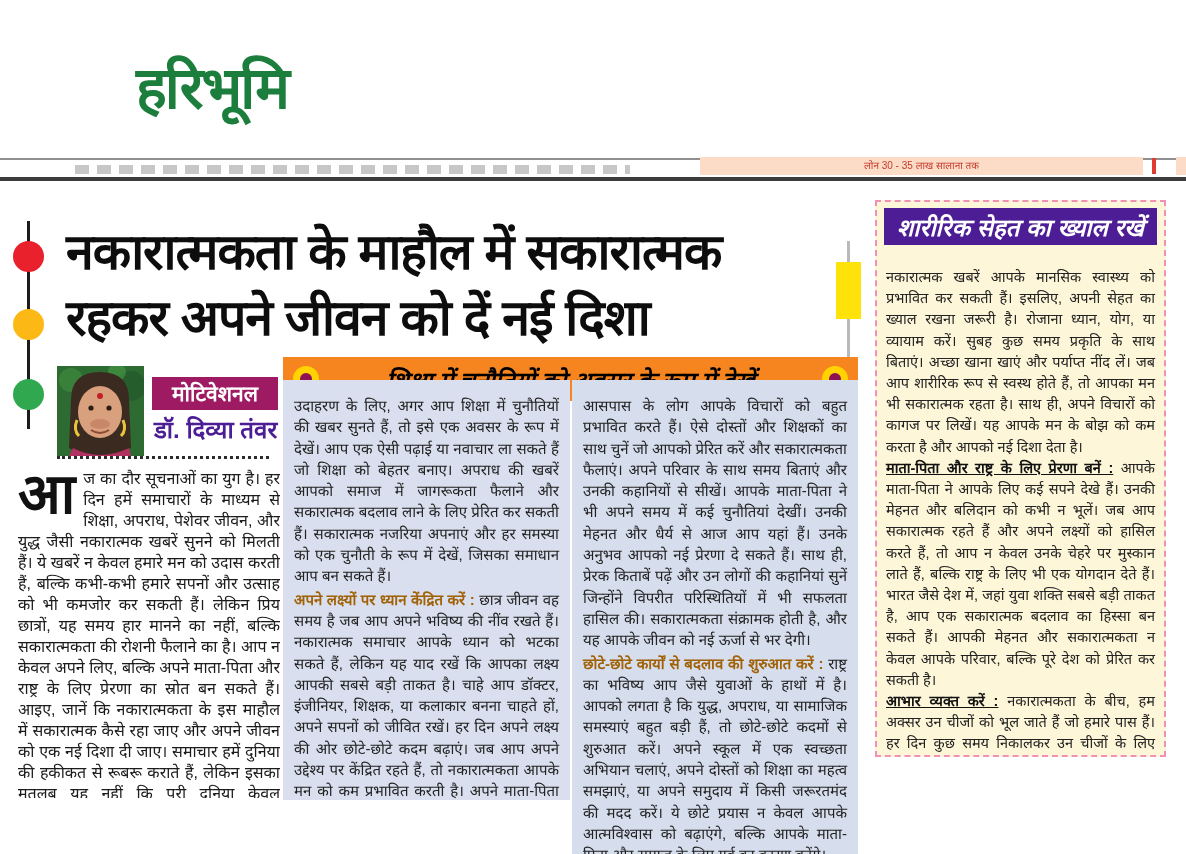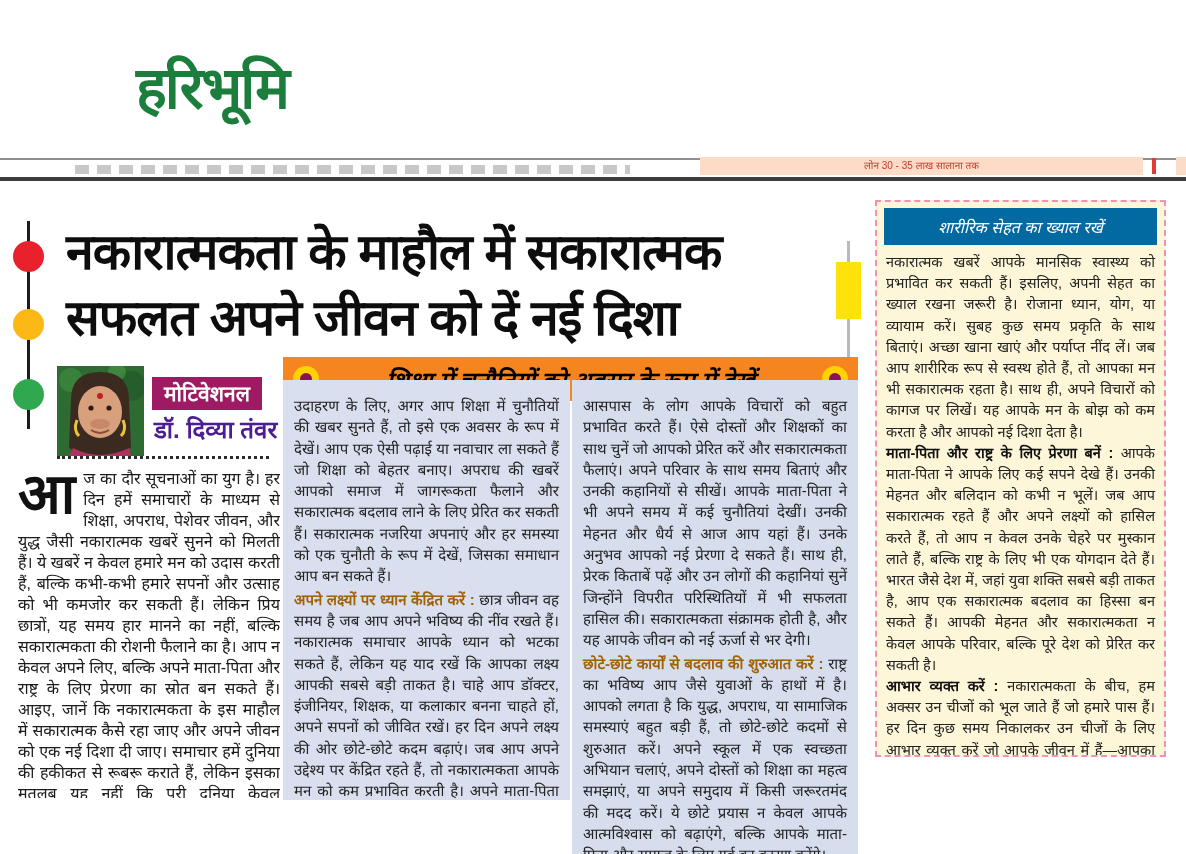--- a/index.html
+++ b/index.html
@@ -30,21 +30,21 @@
   .headline{position:absolute;left:66px;top:219px;width:775px;color:#0d0d0d;
             font-weight:800;font-size:50px;line-height:66px;letter-spacing:-1px;}
 
   
   .marker-line{position:absolute;left:847px;top:241px;width:3px;height:152px;background:#b9b9b9;}
   .marker-body{position:absolute;left:836px;top:262px;width:25px;height:57px;background:#ffe20a;}
 
   
   .photo{position:absolute;left:57px;top:366px;width:87px;height:90px;overflow:hidden;}
   .kicker{position:absolute;left:152px;top:377px;background:#9e1a63;color:#ffffff;
-          font-size:21px;font-weight:700;padding:3px 12px;line-height:27px;}
+          font-size:21px;font-weight:700;padding:3px 20px;line-height:27px;}
   .author{position:absolute;left:154px;top:412px;color:#4c1d95;font-size:24px;font-weight:700;}
   .dotline{position:absolute;left:57px;top:456px;width:212px;border-top:3px dotted #2b2b2b;}
 
   
   .leftcol{position:absolute;left:18px;top:468px;width:262px;height:330px;overflow:hidden;
            font-size:16px;line-height:21px;text-align:justify;color:#1b1b1b;}
   .dropcap{float:left;font-size:56px;line-height:44px;font-weight:700;padding:4px 8px 0 0;color:#111;}
 
   
   .edu-header{position:absolute;left:283px;top:357px;width:575px;height:44px;background:#f6851f;
@@ -56,25 +56,25 @@
   .edu-col{position:absolute;top:380px;overflow:hidden;font-size:15px;line-height:21.3px;
            text-align:justify;color:#222;padding:15px 11px;box-sizing:border-box;}
   .edu-col p{margin:0 0 2px 0;}
   .edu-col .lead{font-weight:700;color:#a16207;}
   .edu-col.c1{left:283px;width:287px;height:420px;background:#d9dfee;}
   .edu-col.c2{left:572px;width:286px;height:497px;background:#d6deee;}
 
   
   .health{position:absolute;left:875px;top:200px;width:291px;height:557px;box-sizing:border-box;
           background:#fdf6d8;border:2px dashed #f291b6;padding:6px 7px;overflow:hidden;}
-  .health-header{background:#0369a1;color:#ffffff;height:37px;display:flex;align-items:center;
-                 justify-content:center;font-size:16px;font-weight:400;font-style:italic;}
-  .health-body{padding:7px 2px 0 2px;font-size:14.5px;line-height:21.2px;text-align:justify;color:#222;}
+  .health-header{background:#4c1d95;color:#ffffff;height:37px;display:flex;align-items:center;
+                 justify-content:center;font-size:24px;font-weight:700;font-style:italic;}
+  .health-body{padding:22px 2px 0 2px;font-size:14.5px;line-height:21.2px;text-align:justify;color:#222;}
   .health-body p{margin:0;}
-  .health-body .lead{font-weight:700;color:#111;}
+  .health-body .lead{font-weight:700;color:#111;text-decoration:underline;}
 </style>
 </head>
 <body>
 
 <div id="page">
 
   <div class="logo">हरिभूमि</div>
   <div class="rule-thin"></div>
   <div class="strip-ghost"></div>
   <div class="strip-salmon">लोन 30 - 35 लाख सालाना तक</div>
@@ -82,21 +82,21 @@
   <div class="strip-corner"></div>
   <div class="rule-thick"></div>
 
   <div class="tl-line"></div>
   <div class="dot red"></div>
   <div class="dot amber"></div>
   <div class="dot green"></div>
 
   <div class="headline">
     <div>नकारात्मकता के माहौल में सकारात्मक</div>
-    <div>सफलत अपने जीवन को दें नई दिशा</div>
+    <div>रहकर अपने जीवन को दें नई दिशा</div>
   </div>
 
   <div class="marker-line"></div>
   <div class="marker-body"></div>
 
   <div class="photo">
     <svg width="87" height="90" viewBox="0 0 87 90" xmlns="http://www.w3.org/2000/svg">
       <rect width="87" height="90" fill="#2e6b33"></rect>
       <circle cx="14" cy="14" r="12" fill="#3f8a3f" opacity="0.7"></circle>
       <circle cx="74" cy="20" r="15" fill="#245a2a" opacity="0.8"></circle>

